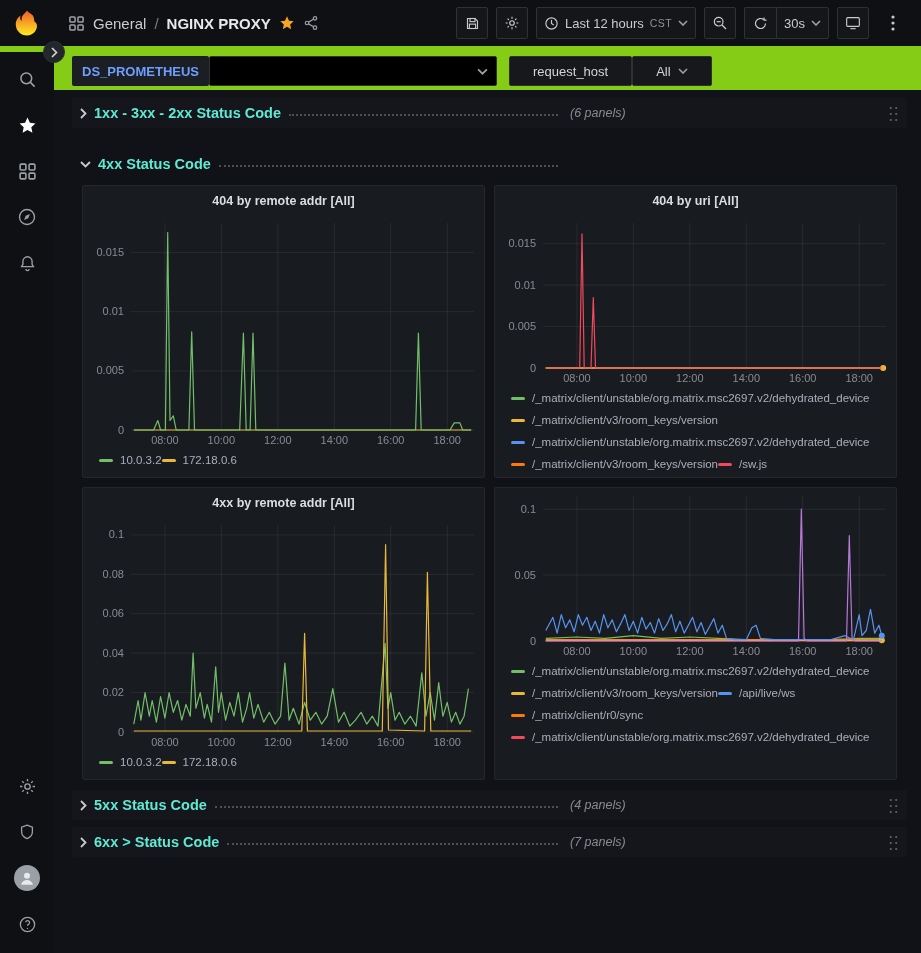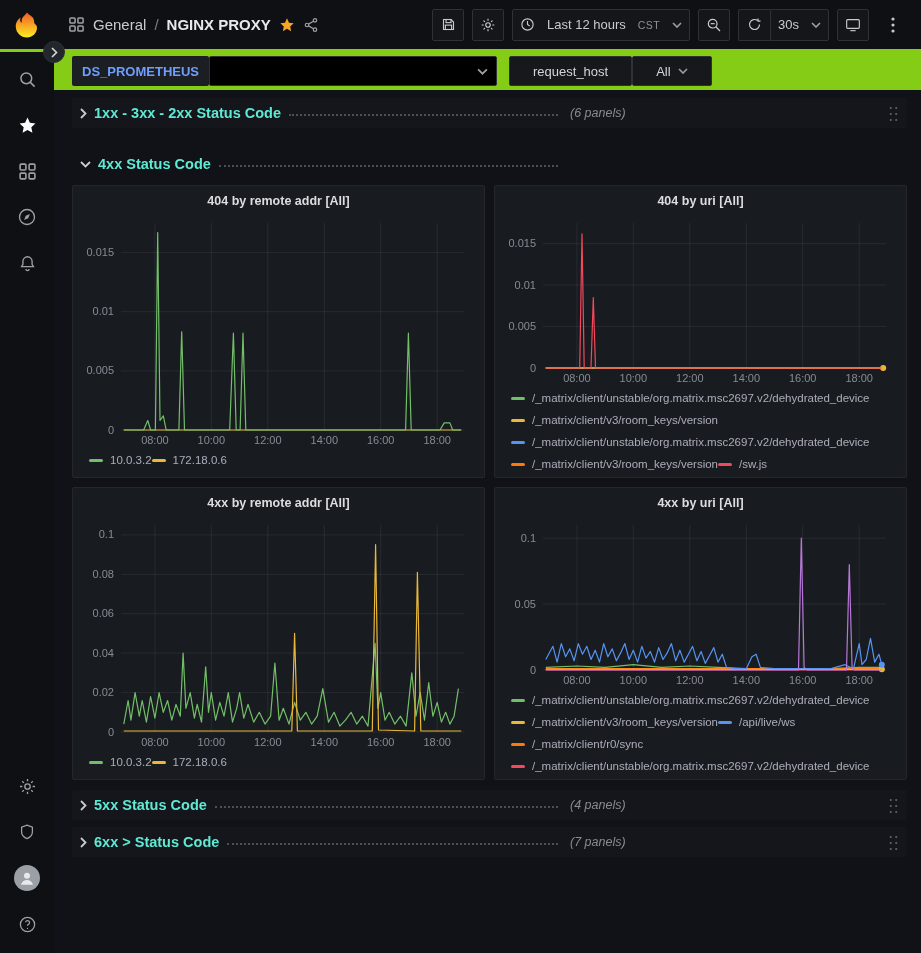--- a/index.html
+++ b/index.html
@@ -2,30 +2,30 @@
 <html><head>
 <meta charset="utf-8">
 <style>
   * { margin:0; padding:0; box-sizing:border-box; }
   html,body { width:921px; height:953px; background:#111217; overflow:hidden;
     font-family:"Liberation Sans", sans-serif; color:#d8d9da; }
   .app { display:flex; width:100%; height:100%; flex-direction:column; }
 
   
   .topbar { height:52px; background:#0e1014; display:flex; align-items:center;
-    border-bottom:3px solid #84cc16; flex:none; position:relative; z-index:5; }
+    border-bottom:6px solid #84cc16; flex:none; position:relative; z-index:5; }
   .logo-box { width:54px; display:flex; justify-content:center; align-items:center; flex:none; }
   .crumbs { display:flex; align-items:center; gap:8px; padding-left:14px; font-size:15px; }
   .crumb-sec { color:#c9cbce; }
   .crumb-sep { color:#7b7f85; }
   .crumb-title { color:#e8e9ea; font-weight:600; }
   .crumb-ic { display:flex; align-items:center; color:#9da0a6; }
   .tb-right { margin-left:auto; display:flex; align-items:center; gap:8px; padding-right:12px; }
   .tb-btn { height:32px; min-width:32px; display:flex; align-items:center; justify-content:center;
-    gap:12px; background:#141619; border:1px solid #2e3136; border-radius:2px; color:#c9cbce;
+    gap:6px; background:#141619; border:1px solid #2e3136; border-radius:2px; color:#c9cbce;
     font-size:13px; padding:0 7px; cursor:pointer; }
   .tb-btn.noborder { border:none; background:transparent; }
   .tb-group { display:flex; }
   .tb-group .tb-btn:first-child { border-right:none; border-radius:2px 0 0 2px; }
   .tb-group .tb-btn:last-child { border-radius:0 2px 2px 0; }
   .tz { font-size:10.5px; color:#8e9297; letter-spacing:.4px; }
   svg.ic { display:block; }
 
   
   .body-row { display:flex; flex:1; min-height:0; }
@@ -65,21 +65,21 @@
   .row-chev { display:flex; align-items:center; color:#c9cbce; margin-right:7px; flex:none; }
   .row-title { font-size:14.5px; font-weight:700; color:#5eead4; white-space:nowrap; margin-right:8px; }
   .leader { flex:1; height:2px; border-bottom:2px dotted #4c5056; transform:translateY(2px); }
   .panel-count { font-size:12.5px; font-style:italic; color:#868a91; margin-left:12px; }
   .drag { margin-left:auto; width:11px; height:17px;
     background-image:radial-gradient(#585b60 1.2px, transparent 1.4px);
     background-size:5.5px 6px; cursor:grab; }
   .open-head { background:transparent; margin:21px 0 6px; }
 
   
-  .panel-grid { display:grid; grid-template-columns:1fr 1fr; gap:9px; margin:4px 0 10px; }
+  .panel-grid { display:grid; grid-template-columns:1fr 1fr; gap:9px; margin:4px 10px 10px; }
   .panel { background:#181b1f; border:1px solid #24262c; border-radius:2px; height:293px;
     display:flex; flex-direction:column; overflow:hidden; }
   .panel-title { height:29px; flex:none; display:flex; align-items:center; justify-content:center;
     font-size:12.5px; font-weight:600; color:#dcdde0; cursor:pointer; }
   .chart { flex:none; margin:0 6px; }
   .chart.tall { height:233px; }
   .chart.short { height:171px; }
   .legend { flex:1; overflow:hidden; display:flex; flex-wrap:wrap; align-content:flex-start;
     column-gap:0; padding:1px 0 0 16px; }
   .legend-item { display:flex; align-items:center; gap:7px; white-space:nowrap; height:22px;
@@ -441,21 +441,20 @@
                   <span class="legend-dash" style="background: rgb(115, 191, 105);"></span>
                   <span>10.0.3.2</span>
                 </div>
                 <div class="legend-item">
                   <span class="legend-dash" style="background: rgb(234, 184, 57);"></span>
                   <span>172.18.0.6</span>
                 </div>
               </div>
             </section>
             <section class="panel">
-              <header class="panel-title">4xx by uri [All]</header>
               <div class="chart short"><svg width="399" height="171">
                   <line x1="75.9" y1="8" x2="75.9" y2="153" stroke="rgba(204,204,220,0.09)"></line>
                   <text x="75.9" y="167" fill="rgba(204,204,220,0.62)" font-size="11" text-anchor="middle">08:00</text>
                   <line x1="132.3" y1="8" x2="132.3" y2="153" stroke="rgba(204,204,220,0.09)"></line>
                   <text x="132.3" y="167" fill="rgba(204,204,220,0.62)" font-size="11" text-anchor="middle">10:00</text>
                   <line x1="188.8" y1="8" x2="188.8" y2="153" stroke="rgba(204,204,220,0.09)"></line>
                   <text x="188.8" y="167" fill="rgba(204,204,220,0.62)" font-size="11" text-anchor="middle">12:00</text>
                   <line x1="245.3" y1="8" x2="245.3" y2="153" stroke="rgba(204,204,220,0.09)"></line>
                   <text x="245.3" y="167" fill="rgba(204,204,220,0.62)" font-size="11" text-anchor="middle">14:00</text>
                   <line x1="301.7" y1="8" x2="301.7" y2="153" stroke="rgba(204,204,220,0.09)"></line>

